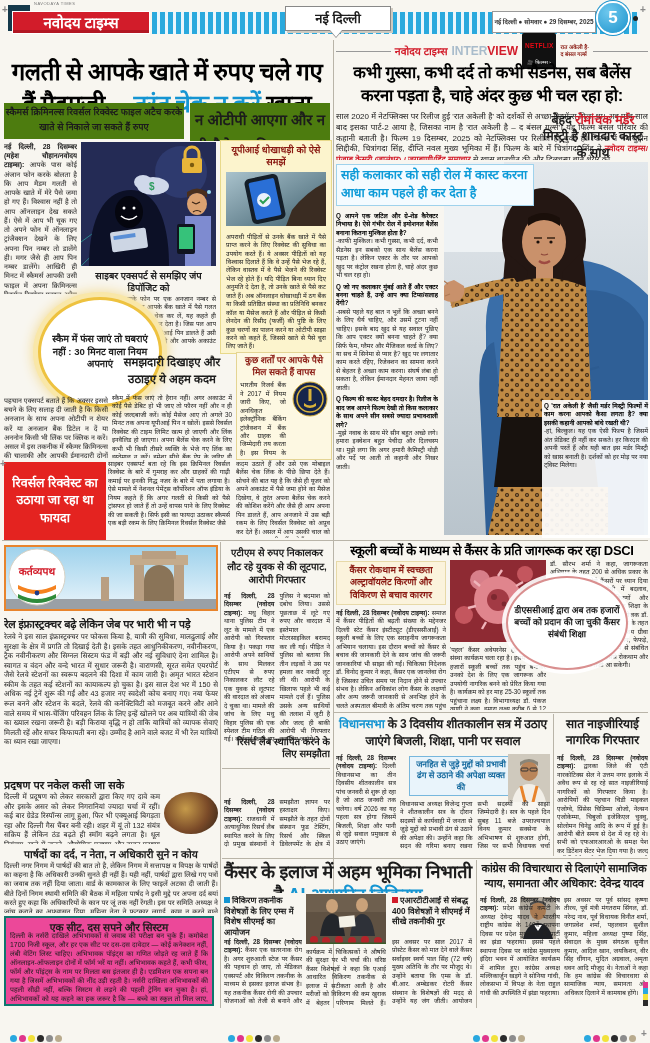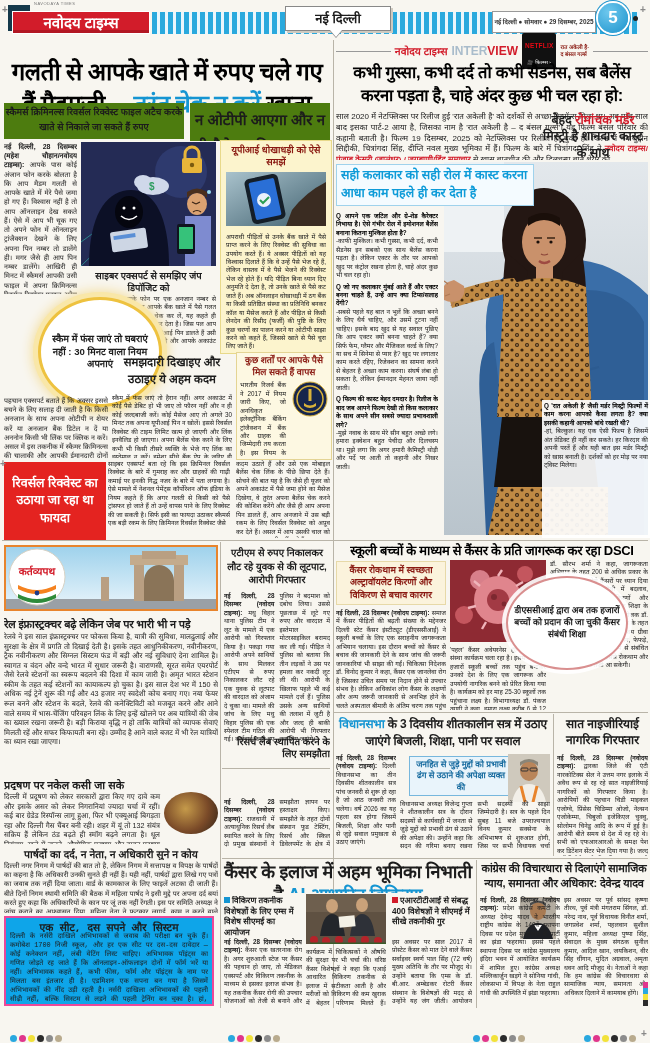--- a/index.html
+++ b/index.html
@@ -24,21 +24,21 @@
   .q-item{margin-bottom:3px;}
   .q-item .qq{font-weight:bold;color:#000;}
   .cross{position:absolute;color:#888;font-size:10px;font-weight:bold;}
   .circle-callout{border-radius:50%;background:#fff;border:3px solid #eec23f;
       box-shadow:0 0 0 5px #f9e7a8,0 0 12px 6px #f3dd9b;display:flex;align-items:center;
       justify-content:center;text-align:center;font-weight:bold;}
   .netbadge{background:#111;border-radius:2px;color:#fff;display:inline-block;line-height:1;
       padding:2px 3px;text-align:center;}
   .netbadge .nf{color:#e50914;font-weight:800;font-size:6.5px;letter-spacing:.2px;}
   .netbadge .fl{color:#fff;font-size:5px;}
-  .seatbox{border:2px solid #ec4899;background:#0ea5e9;font-family:Liberation Mono, monospace;}
+  .seatbox{border:2px solid #0f766e;background:#ec4899;}
   .bluebox{background:#e9f4fb;border:1px solid #77b7dd;color:#14699e;font-weight:bold;}
 </style>
 </head>
 <body>
 
 <div id="page">
 
   <div class="cross" style="left:2px;top:4px;">+</div>
   <div class="cross" style="left:640px;top:4px;">+</div>
   <div class="abs" style="left:34px;top:1px;font-size:4px;color:#777;letter-spacing:.5px;">NAVODAYA TIMES</div>

